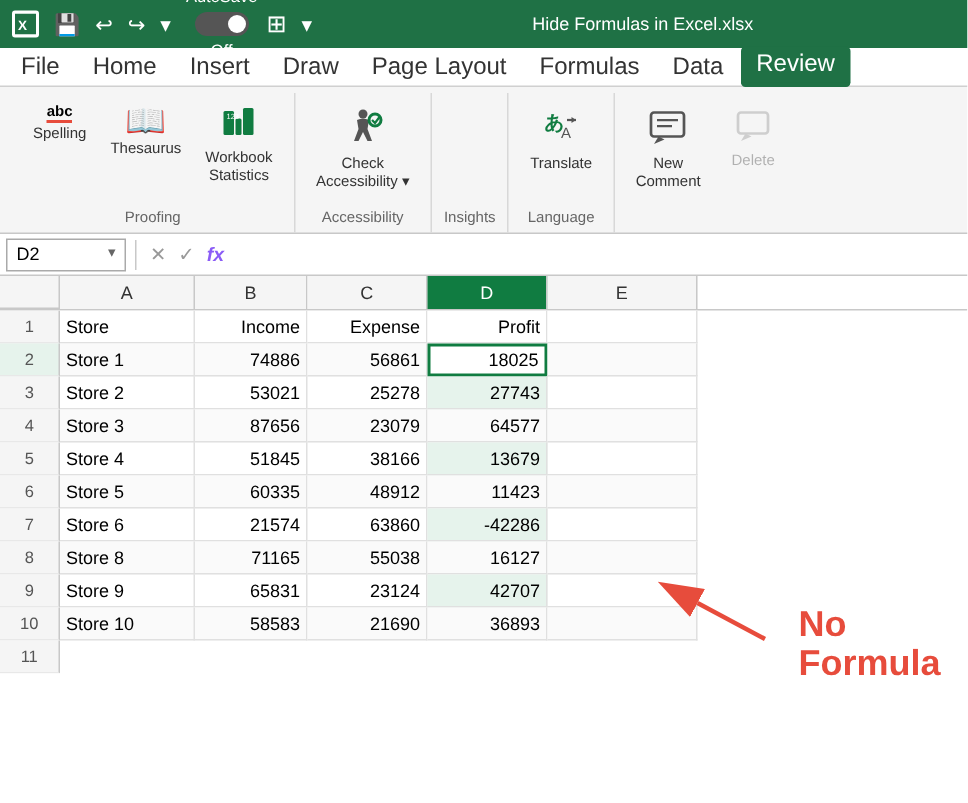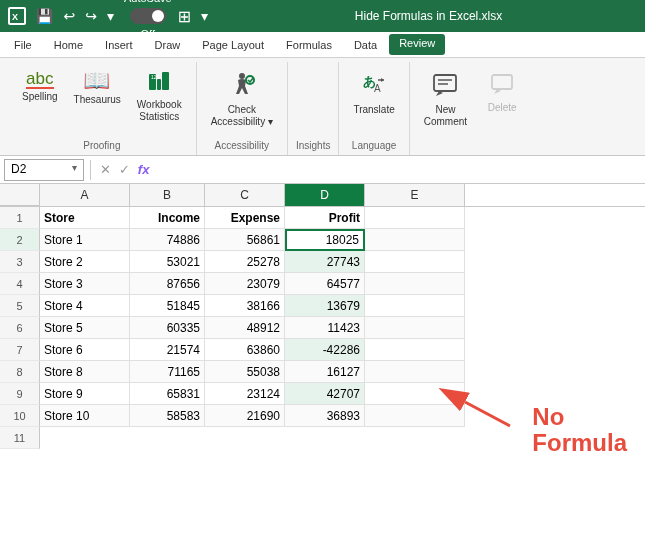--- a/index.html
+++ b/index.html
@@ -33,21 +33,21 @@
       height: 26px;
       display: flex;
       align-items: center;
       padding: 0 4px;
       gap: 2px;
     }
     .menu-item {
       padding: 3px 10px;
       cursor: pointer;
       border-radius: 3px;
-      font-size: 11px;
+      font-size: 16px;
       color: #333;
     }
     .menu-item.active {
       background: #1f7145;
       color: #fff;
       border-bottom: 3px solid #1f7145;
     }
 
     
     .ribbon {
@@ -170,21 +170,21 @@
       border-bottom: 1px solid #e0e0e0;
       height: 22px;
       display: flex;
       align-items: center;
       padding: 0 4px;
       font-size: 12px;
       overflow: hidden;
       white-space: nowrap;
     }
     .cell.header-row {
-      font-weight: 700;
+      font-weight: 400;
       background: #fff;
     }
     .cell-a { width: 90px; min-width: 90px; }
     .cell-b { width: 75px; min-width: 75px; justify-content: flex-end; }
     .cell-c { width: 80px; min-width: 80px; justify-content: flex-end; }
     .cell-d { width: 80px; min-width: 80px; justify-content: flex-end; }
     .cell-e { width: 100px; min-width: 100px; }
     .cell.selected-col-header { background: #e6f3ec; }
     .cell.active-cell {
       border: 2px solid #107c41;
@@ -251,21 +251,21 @@
   <div class="menu-item">Formulas</div>
   <div class="menu-item">Data</div>
   <div class="menu-item active">Review</div>
 </div>
 
 <div class="ribbon">
 
   <div class="ribbon-group">
     <div class="ribbon-group-content">
       <button class="ribbon-btn">
-        <span class="btn-icon" style="font-size:17px;font-weight:normal;color:#4d7c0f;border-bottom:2px solid #e74c3c;line-height:1;">abc</span>
+        <span class="btn-icon" style="font-size:10px;font-weight:bold;color:#000000;border-bottom:2px solid #e74c3c;line-height:1;">abc</span>
         <span class="btn-label">Spelling</span>
       </button>
       <button class="ribbon-btn">
         <span class="btn-icon">📖</span>
         <span class="btn-label">Thesaurus</span>
       </button>
       <button class="ribbon-btn">
         <span class="btn-icon" style="font-size:20px;">
           <svg width="24" height="24" viewBox="0 0 24 24">
             <rect x="2" y="4" width="7" height="16" fill="#107c41" rx="1"></rect>

